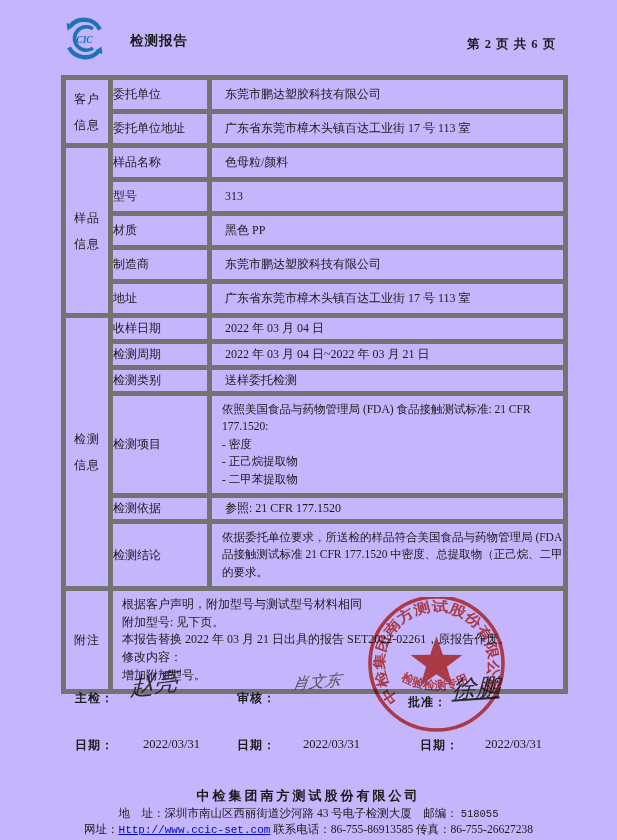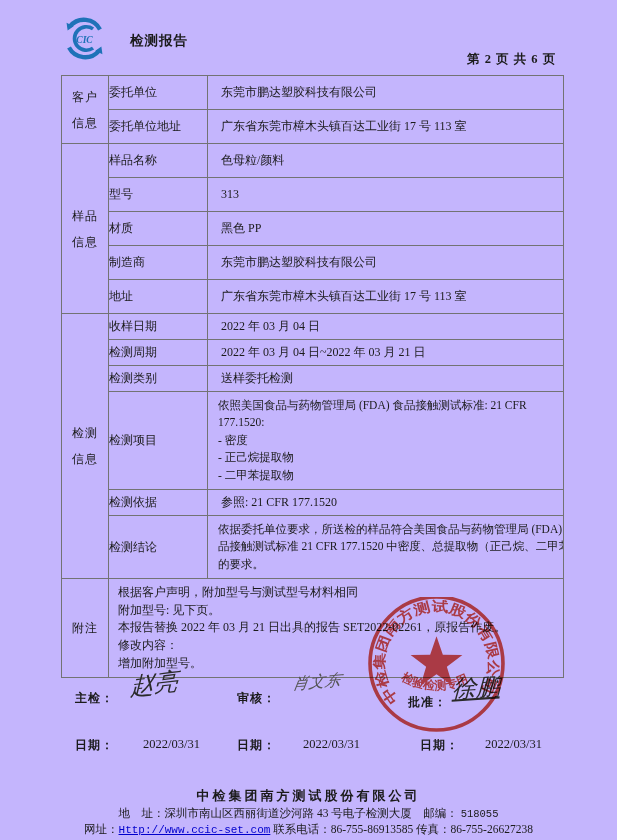--- a/index.html
+++ b/index.html
@@ -4,27 +4,27 @@
 <style>
   html,body{margin:0;padding:0;background:#e8e8e8;}
   .page{
     position:relative;width:617px;height:840px;background:#c4b5fd;
     font-family:"Liberation Serif", serif;color:#1b1b1b;overflow:hidden;margin:0 auto;
   }
   
   .hdr-logo{position:absolute;left:61px;top:15px;width:47px;height:47px;}
   .hdr-title{position:absolute;left:130px;top:32px;font-size:13.5px;font-weight:bold;letter-spacing:1px;}
   .hdr-no{position:absolute;left:234px;top:33px;font-size:12.5px;font-weight:bold;}
-  .hdr-page{position:absolute;left:467px;top:51px;font-size:12.5px;font-weight:bold;letter-spacing:1px;}
+  .hdr-page{position:absolute;left:467px;top:36px;font-size:12.5px;font-weight:bold;letter-spacing:1px;}
   
   table.report{
     position:absolute;left:61px;top:75px;width:502px;border-collapse:collapse;
     table-layout:fixed;font-size:12px;color:#1b1b1b;
   }
-  table.report td{border:1px solid #737373;vertical-align:middle;overflow:hidden;}
+  table.report td{border:5px solid #737373;vertical-align:middle;overflow:hidden;}
   col.c-sec{width:47px;} col.c-lbl{width:99px;} col.c-val{width:356px;}
   td.sec{text-align:center;padding:0;}
   td.sec span{display:inline-block;width:26px;line-height:26px;letter-spacing:1px;}
   td.lbl{padding-left:0;}
   td.val{padding-left:13px;}
   tr.h34{height:34px;} tr.h26{height:26px;}
   tr.hItems{height:87px;} tr.hConc{height:56px;} tr.hNotes{height:88px;}
   td.multi{padding:5px 4px 5px 10px;font-size:11.5px;margin-top:12px;}
   td.multi .line{line-height:17.4px;white-space:nowrap;}
   td.notes-cell{padding:5px 4px 5px 9px;font-size:12px;}

